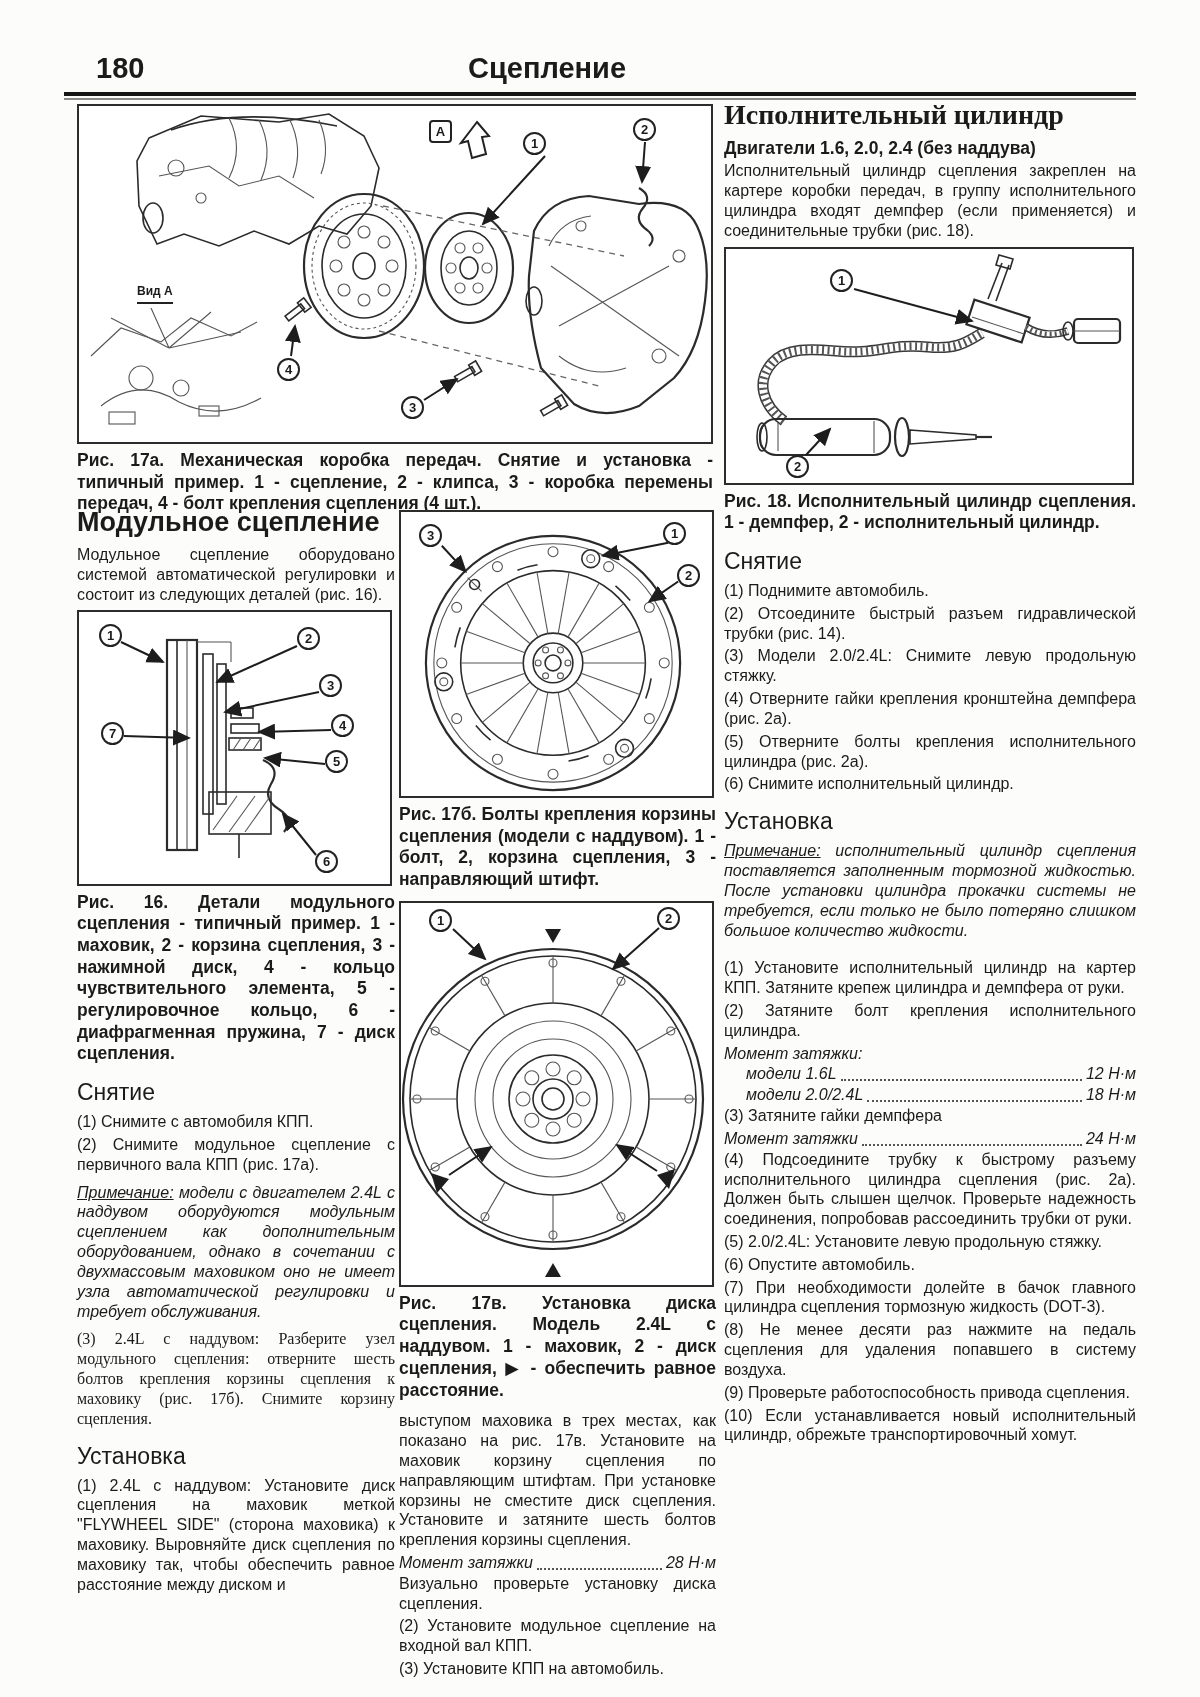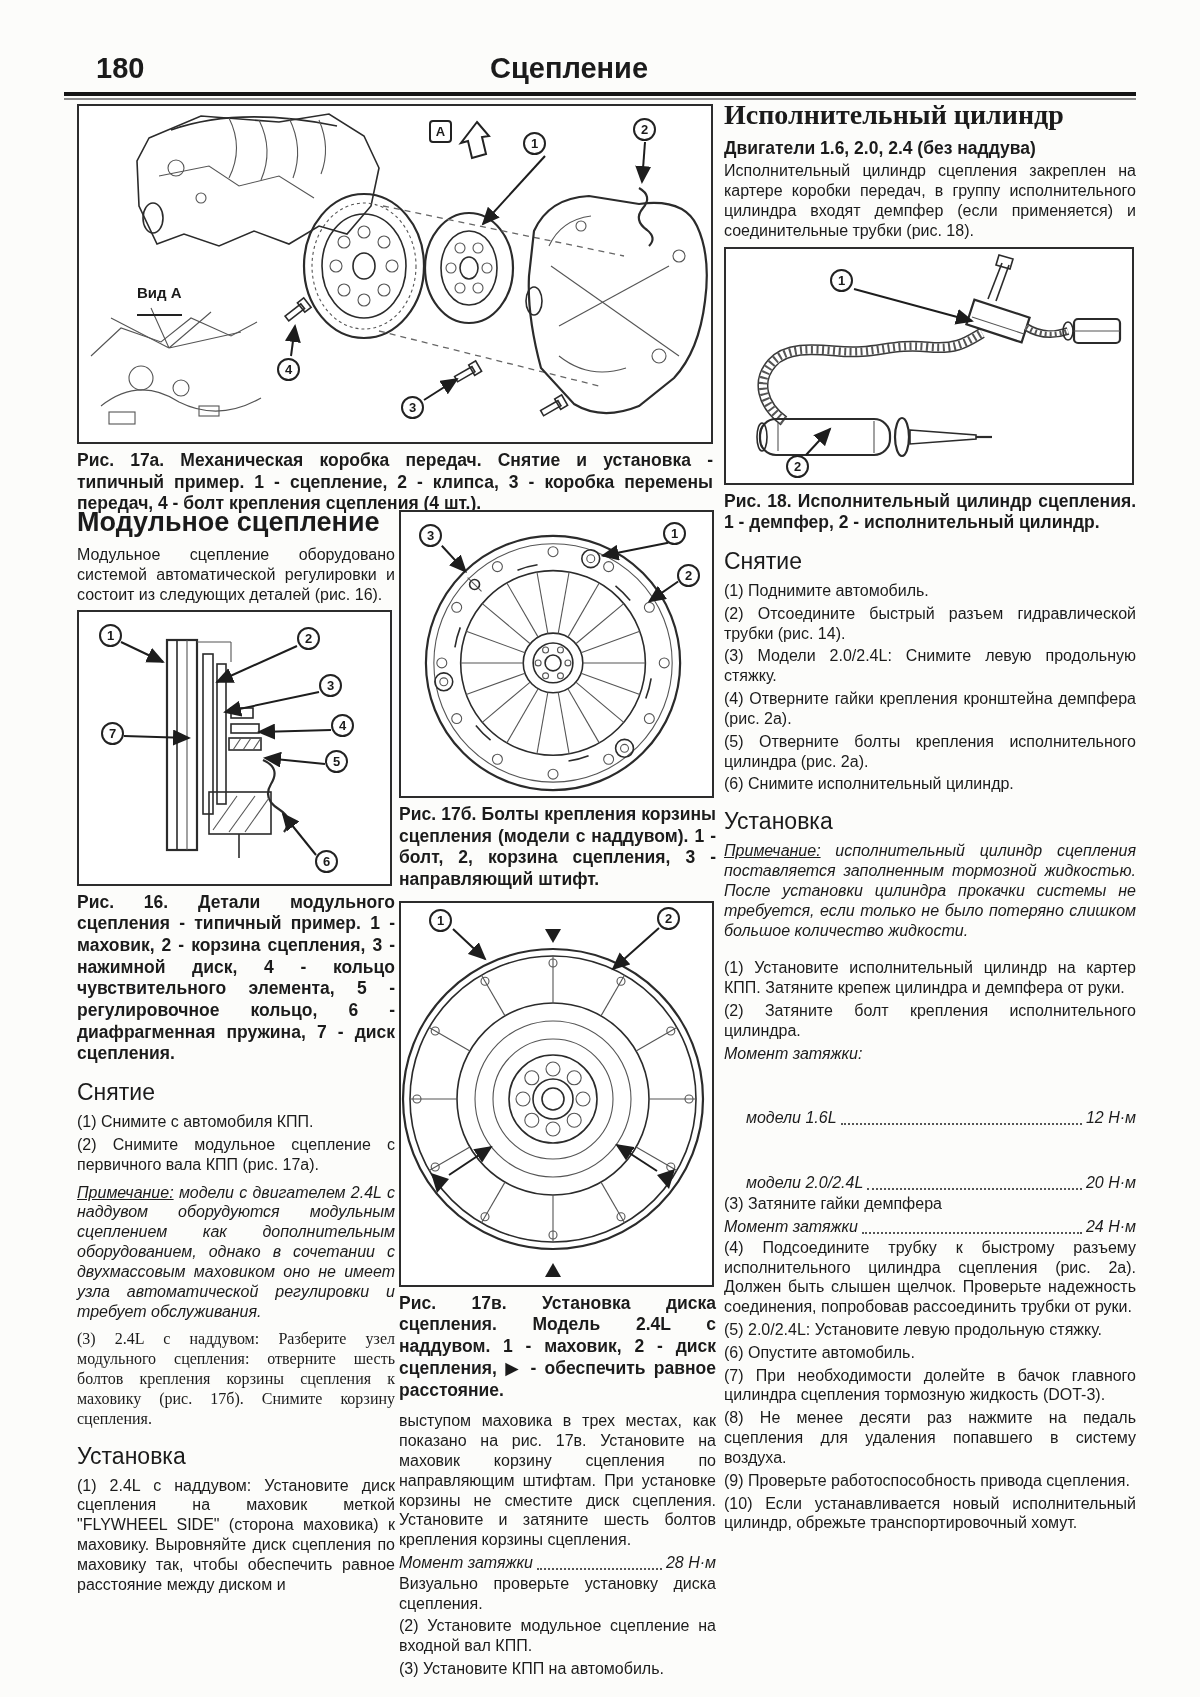--- a/index.html
+++ b/index.html
@@ -16,41 +16,41 @@
   p{margin:0 0 3px 0;font-size:16px;line-height:1.24;text-align:justify;}
   .h-big{font-size:27px;font-weight:bold;margin:0 0 8px 0;line-height:1.08;}
   .h-sec{font-size:23px;font-weight:normal;margin:14px 0 6px 0;}
   .h-sub{font-size:17.5px;font-weight:bold;margin:0 0 2px 0;}
   .figcap{font-weight:bold;font-size:17.5px;line-height:1.24;text-align:justify;margin:6px 0 0 0;}
   .note{font-style:italic;}
   .note .nlabel{text-decoration:underline;}
   .it{font-style:italic;}
   .torque-row{display:flex;align-items:flex-end;font-style:italic;font-size:16px;line-height:1.3;}
   .torque-row .leader{flex:1;border-bottom:2px dotted #555;margin:0 4px 4px 4px;min-width:20px;}
-  .torque-row.indent{padding-left:22px;margin-top:44px;}
+  .torque-row.indent{padding-left:22px;}
   
   .figbox{position:relative;border:2px solid #2c2c2c;background:#fff;box-sizing:border-box;}
   .callout{position:absolute;width:23px;height:23px;border:2px solid #222;border-radius:50%;background:#fff;
            display:flex;align-items:center;justify-content:center;font-weight:bold;font-size:13px;z-index:3;box-sizing:border-box;}
-  .viewlabel{position:absolute;font-weight:bold;font-size:15px;border-bottom:2px solid #222;padding-bottom:13px;z-index:3;}
+  .viewlabel{position:absolute;font-weight:bold;font-size:12px;border-bottom:2px solid #222;padding-bottom:4px;z-index:3;}
   svg{display:block;}
   .sk{stroke:#2b2b2b;fill:none;stroke-width:1.6;}
   .sk2{stroke:#2b2b2b;fill:none;stroke-width:2.2;}
   .thin{stroke:#555;fill:none;stroke-width:1.1;}
   .dash{stroke:#666;fill:none;stroke-width:1.3;stroke-dasharray:6 5;}
   .arrow{stroke:#1d1d1d;stroke-width:2;fill:none;}
   .solid{fill:#1d1d1d;stroke:none;}
 </style>
 </head>
 <body>
 
 <div class="page">
 
   <div class="abs pagenum" style="left:96px;top:52px;">180</div>
-  <div class="abs pagetitle" style="left:490px;top:52px;">Сцепление</div>
+  <div class="abs pagetitle" style="left:468px;top:52px;">Сцепление</div>
   <div class="abs rule-thick" style="left:64px;top:92px;width:1072px;"></div>
   <div class="abs rule-thin" style="left:64px;top:98px;width:1072px;"></div>
 
   <div class="abs" style="left:77px;top:104px;width:636px;">
     <div class="figbox" style="width:636px;height:340px;">
       <svg width="632" height="336" viewBox="0 0 632 336">
         <defs>
             <marker id="m17a" markerWidth="10" markerHeight="8" refX="8" refY="4" orient="auto">
               <path d="M0,0 L9,4 L0,8 Z" fill="#1d1d1d"></path>
             </marker>
@@ -463,21 +463,21 @@
     <p>(2) Затяните болт крепления исполнительного цилиндра.</p>
     <div class="it" style="font-size:16px;line-height:1.3;">Момент затяжки:</div>
     <div class="torque-row indent">
       <span>модели 1.6L</span>
         <span class="leader"></span>
         <span>12 Н·м</span>
     </div>
     <div class="torque-row indent">
       <span>модели 2.0/2.4L</span>
         <span class="leader"></span>
-        <span>20 Н·м</span>
+        <span>18 Н·м</span>
     </div>
     <p>(3) Затяните гайки демпфера</p>
     <div class="torque-row">
       <span>Момент затяжки</span>
         <span class="leader"></span>
         <span>24 Н·м</span>
     </div>
     <p>(4) Подсоедините трубку к быстрому разъему исполнительного цилиндра сцепления (рис. 2а). Должен быть слышен щелчок. Проверьте надежность соединения, попробовав рассоединить трубки от руки.</p>
     <p>(5) 2.0/2.4L: Установите левую продольную стяжку.</p>
     <p>(6) Опустите автомобиль.</p>

